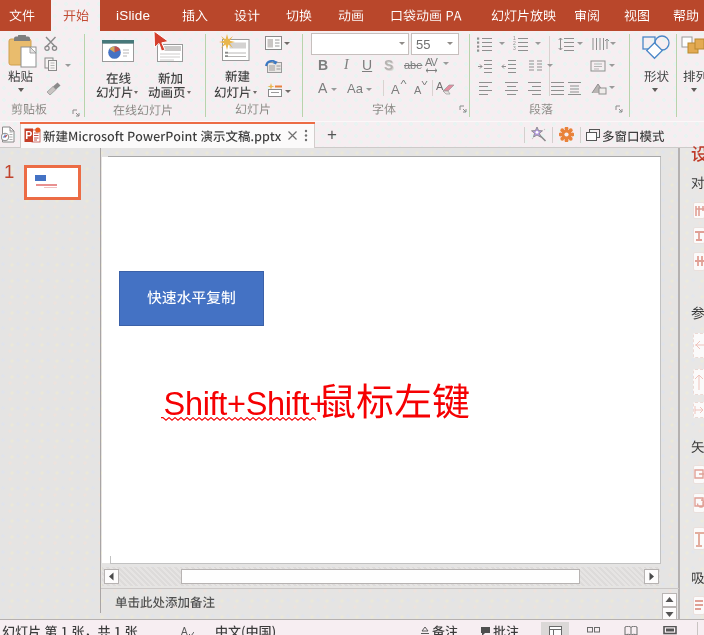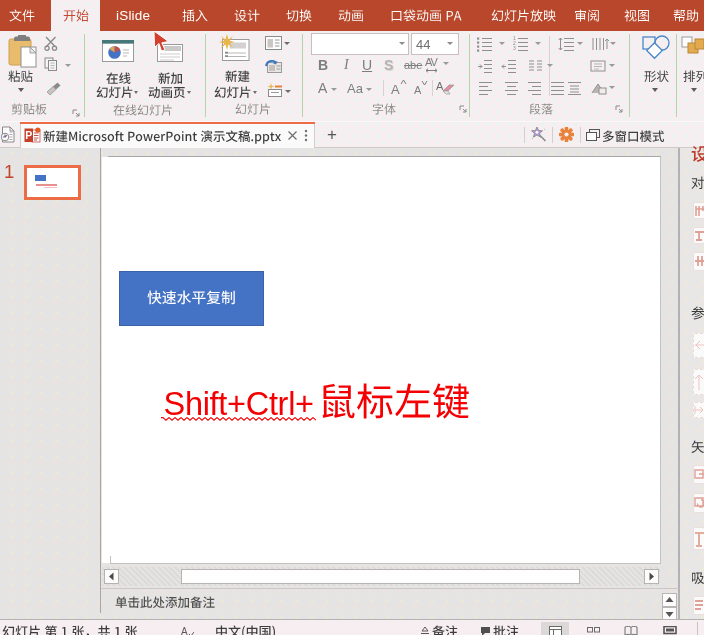--- a/index.html
+++ b/index.html
@@ -157,21 +157,21 @@
     <rect x="5.5" y="7.5" width="13" height="7" fill="#fdfdfd" stroke="#8a8a8a"></rect>
     <path d="M8 10.5h8" stroke="#9a9a9a"></path>
   </svg>
 <div style="position:absolute;left:285px;top:89.5px;width:0;height:0;border-left:3px solid transparent;border-right:3px solid transparent;border-top:3.5px solid #6f6b68"></div>
 <svg style="position:absolute;left:235px;top:103.44px;overflow:visible" width="36" height="12">
     <path d="M5.7 1.7H10.6V2.5H5.7ZM10.2 1.7H11.1Q11.1 1.7 11.1 1.8Q11.1 1.8 11.1 2Q11.1 2.1 11.1 2.1Q11 4.3 11 5.9Q10.9 7.4 10.8 8.3Q10.7 9.3 10.6 9.8Q10.5 10.4 10.3 10.6Q10.1 10.9 9.9 11Q9.7 11.1 9.3 11.1Q9 11.1 8.5 11.1Q8 11.1 7.4 11.1Q7.4 10.9 7.3 10.6Q7.3 10.4 7.1 10.2Q7.7 10.2 8.2 10.3Q8.8 10.3 9 10.3Q9.1 10.3 9.3 10.2Q9.4 10.2 9.5 10.1Q9.6 9.9 9.7 9.4Q9.9 8.9 9.9 7.9Q10 7 10.1 5.5Q10.2 4 10.2 1.9ZM4.4 7.4 5.1 7.1Q5.4 7.7 5.7 8.3Q6 9 6.2 9.6Q6.5 10.2 6.6 10.7L5.8 11Q5.7 10.6 5.4 9.9Q5.2 9.3 4.9 8.6Q4.7 8 4.4 7.4ZM0.9 6.1Q0.9 6 0.9 5.8Q0.8 5.7 0.7 5.5Q0.7 5.3 0.6 5.2Q0.8 5.1 1 4.9Q1.2 4.7 1.4 4.3Q1.5 4.2 1.7 3.8Q1.9 3.4 2.2 2.9Q2.5 2.3 2.7 1.7Q3 1.1 3.2 0.5L4.1 0.9Q3.8 1.7 3.4 2.6Q2.9 3.4 2.5 4.2Q2 4.9 1.6 5.6V5.6Q1.6 5.6 1.5 5.6Q1.4 5.7 1.2 5.8Q1.1 5.8 1 5.9Q0.9 6 0.9 6.1ZM0.9 6.1 0.9 5.4 1.4 5.1 4.4 4.9Q4.4 5.1 4.4 5.3Q4.4 5.5 4.4 5.7Q3.3 5.8 2.7 5.8Q2 5.9 1.7 5.9Q1.3 6 1.2 6Q1 6 0.9 6.1ZM1 10.6Q1 10.5 1 10.3Q0.9 10.2 0.8 10Q0.8 9.8 0.7 9.7Q0.9 9.6 1.2 9.3Q1.4 9.1 1.8 8.6Q2 8.4 2.3 7.9Q2.7 7.4 3.2 6.7Q3.6 6 4.1 5.1Q4.5 4.3 4.9 3.5L5.8 3.9Q5.2 5 4.5 6.1Q3.8 7.3 3.1 8.2Q2.4 9.2 1.7 10.1V10.1Q1.7 10.1 1.6 10.1Q1.5 10.2 1.3 10.3Q1.2 10.3 1.1 10.4Q1 10.5 1 10.6ZM1 10.6 1 9.8 1.5 9.5 5.6 8.8Q5.6 9 5.6 9.2Q5.6 9.5 5.6 9.6Q4.5 9.8 3.7 10Q2.9 10.1 2.4 10.2Q2 10.3 1.7 10.4Q1.4 10.4 1.3 10.5Q1.1 10.5 1 10.6ZM14.6 0.5H15.5V4.4Q15.5 5.3 15.4 6.3Q15.4 7.2 15.1 8.1Q14.9 9.1 14.4 9.9Q14 10.8 13.2 11.5Q13.1 11.4 13 11.3Q12.9 11.2 12.7 11Q12.6 10.9 12.5 10.9Q13.2 10.2 13.7 9.4Q14.1 8.6 14.3 7.8Q14.5 6.9 14.6 6.1Q14.6 5.2 14.6 4.4ZM13.2 2.9 13.9 3Q13.9 3.5 13.8 4.1Q13.7 4.6 13.6 5.2Q13.5 5.7 13.4 6.2L12.7 5.9Q12.8 5.5 12.9 5Q13 4.5 13.1 4Q13.2 3.4 13.2 2.9ZM16.6 2.7 17.3 3Q17.1 3.7 16.8 4.3Q16.5 5 16.2 5.5L15.7 5.2Q15.8 4.9 16 4.5Q16.2 4 16.3 3.6Q16.5 3.1 16.6 2.7ZM15.2 7.2Q15.4 7.3 15.7 7.6Q16 7.9 16.3 8.2Q16.6 8.6 16.9 8.9Q17.2 9.1 17.3 9.3L16.7 10Q16.5 9.8 16.3 9.4Q16 9.1 15.7 8.8Q15.4 8.4 15.1 8.1Q14.9 7.8 14.7 7.7ZM17.3 1.5H23.5V2.3H17.3ZM20.5 1.8H21.4V10.2Q21.4 10.7 21.3 10.9Q21.2 11.2 20.8 11.3Q20.5 11.4 19.9 11.4Q19.4 11.4 18.5 11.4Q18.5 11.3 18.4 11.1Q18.4 11 18.3 10.8Q18.2 10.6 18.1 10.5Q18.6 10.5 19 10.5Q19.4 10.5 19.7 10.5Q20 10.5 20.2 10.5Q20.3 10.5 20.4 10.4Q20.5 10.4 20.5 10.2ZM26.6 3.6H34.8V4.5H26.6ZM30.5 0.5H31.5V4H30.5ZM26.2 0.8H27.1V4.8Q27.1 5.7 27 6.6Q27 7.5 26.8 8.4Q26.6 9.2 26.2 10Q25.8 10.8 25.2 11.5Q25.1 11.4 25 11.3Q24.8 11.2 24.7 11Q24.6 10.9 24.5 10.8Q25.2 10 25.6 9Q25.9 8 26.1 6.9Q26.2 5.9 26.2 4.8ZM26.6 6.4H33V11.5H32V7.4H26.6Z" fill="#8b8884"></path>
   </svg>
 <div style="position:absolute;left:311px;top:33px;width:96px;height:20px;background:#fff;border:1px solid #c6bfbd"></div>
 <div style="position:absolute;left:399px;top:41.5px;width:0;height:0;border-left:3px solid transparent;border-right:3px solid transparent;border-top:3.5px solid #8f8b88"></div>
 <div style="position:absolute;left:411px;top:33px;width:46px;height:20px;background:#fff;border:1px solid #c6bfbd"></div>
-<div style="position:absolute;left:416px;top:38px;font-size:13px;color:#6f6f6f;font-family:&quot;Liberation Sans&quot;,sans-serif;white-space:pre;line-height:1;">44</div>
+<div style="position:absolute;left:416px;top:38px;font-size:13px;color:#6f6f6f;font-family:&quot;Liberation Sans&quot;,sans-serif;white-space:pre;line-height:1;">55</div>
 <div style="position:absolute;left:447px;top:41.5px;width:0;height:0;border-left:3px solid transparent;border-right:3px solid transparent;border-top:3.5px solid #8f8b88"></div>
 <div style="position:absolute;left:318px;top:58px;font-size:14px;color:#7d7d7d;font-family:&quot;Liberation Sans&quot;,sans-serif;white-space:pre;line-height:1;font-weight:bold">B</div>
 <div style="position:absolute;left:344px;top:58px;font-size:14px;color:#7d7d7d;font-family:&quot;Liberation Sans&quot;,sans-serif;white-space:pre;line-height:1;font-style:italic;font-family:&quot;Liberation Serif&quot;,serif">I</div>
 <div style="position:absolute;left:362px;top:58px;font-size:14px;color:#7d7d7d;font-family:&quot;Liberation Sans&quot;,sans-serif;white-space:pre;line-height:1;text-decoration:underline">U</div>
 <div style="position:absolute;left:384px;top:58px;font-size:14px;color:#b5b2b0;font-family:&quot;Liberation Sans&quot;,sans-serif;white-space:pre;line-height:1;font-weight:bold;text-shadow:1px 1px 0 #d8d4d2">S</div>
 <div style="position:absolute;left:404px;top:60px;font-size:11px;color:#7d7d7d;font-family:&quot;Liberation Sans&quot;,sans-serif;white-space:pre;line-height:1;text-decoration:line-through">abe</div>
 <div style="position:absolute;left:425px;top:57px;font-size:11px;color:#7d7d7d;font-family:&quot;Liberation Sans&quot;,sans-serif;white-space:pre;line-height:1;letter-spacing:-1px">AV</div>
 <svg style="position:absolute;left:425px;top:68px" width="14" height="5" viewBox="0 0 14 5">
     <path d="M1 2.5h11M1 2.5l2-1.8M1 2.5l2 1.8M12 2.5l-2-1.8M12 2.5l-2 1.8" stroke="#7d7d7d" fill="none"></path>
   </svg>
@@ -383,21 +383,21 @@
   </svg>
 <div style="position:absolute;left:4px;top:163px;font-size:18.5px;color:#c0432c;font-family:&quot;Liberation Sans&quot;,sans-serif;white-space:pre;line-height:1;">1</div>
 <div style="position:absolute;left:24px;top:165px;width:57px;height:35px;background:#fff;border:3px solid #ec6c45;box-sizing:border-box"></div>
 <div style="position:absolute;left:35px;top:175px;width:11px;height:6px;background:#4472c4"></div>
 <div style="position:absolute;left:36px;top:184px;width:21px;height:1.5px;background:#e89090"></div>
 <div style="position:absolute;left:44px;top:186.5px;width:13px;height:1px;background:#f2c0c0"></div>
 <div style="position:absolute;left:119px;top:271px;width:145px;height:55px;background:#4472c4;border:1.5px solid #3b61a8;box-sizing:border-box"></div>
 <svg style="position:absolute;left:147px;top:289.976px;overflow:visible" width="89" height="15">
     <path d="M2.4 0.5H3.8V14.2H2.4ZM1.1 3.4 2.1 3.6Q2.1 4.2 2 4.9Q1.9 5.6 1.7 6.4Q1.6 7.1 1.4 7.6L0.4 7.3Q0.6 6.8 0.7 6.1Q0.9 5.4 1 4.7Q1.1 4 1.1 3.4ZM3.6 3.3 4.6 2.9Q4.8 3.4 5 3.9Q5.3 4.4 5.4 4.9Q5.6 5.3 5.7 5.7L4.7 6.2Q4.6 5.8 4.5 5.3Q4.3 4.8 4.1 4.3Q3.9 3.8 3.6 3.3ZM5.7 2.9H13.1V8H11.8V4.1H5.7ZM4.9 7.3H14.3V8.6H4.9ZM10 7.5Q10.4 8.8 11 9.9Q11.6 11 12.4 11.8Q13.3 12.6 14.5 13.1Q14.3 13.2 14.1 13.4Q13.9 13.6 13.8 13.9Q13.6 14.1 13.5 14.3Q12.3 13.7 11.4 12.8Q10.5 11.8 9.8 10.6Q9.2 9.3 8.8 7.8ZM8.5 0.5H9.8V5.6Q9.8 6.5 9.7 7.4Q9.7 8.3 9.4 9.3Q9.2 10.2 8.7 11.1Q8.2 12 7.4 12.8Q6.6 13.7 5.3 14.3Q5.3 14.2 5.1 14Q4.9 13.8 4.7 13.6Q4.5 13.4 4.4 13.3Q5.6 12.7 6.3 12Q7.1 11.3 7.5 10.5Q8 9.7 8.2 8.8Q8.4 8 8.4 7.2Q8.5 6.3 8.5 5.6ZM18.8 5.8V11.9H17.5V7.1H15.5V5.8ZM15.7 1.8 16.7 1.1Q17.1 1.5 17.6 1.9Q18 2.3 18.4 2.8Q18.8 3.2 19.1 3.6L18 4.4Q17.8 4 17.4 3.6Q17 3.1 16.5 2.7Q16.1 2.2 15.7 1.8ZM18.2 11.3Q18.6 11.3 19 11.6Q19.3 11.8 19.9 12.2Q20.7 12.5 21.6 12.7Q22.6 12.8 23.8 12.8Q24.6 12.8 25.6 12.7Q26.5 12.7 27.5 12.6Q28.4 12.6 29.1 12.5Q29 12.7 28.9 12.9Q28.9 13.1 28.8 13.4Q28.7 13.6 28.7 13.8Q28.3 13.8 27.7 13.9Q27.1 13.9 26.4 13.9Q25.7 13.9 25 14Q24.3 14 23.8 14Q22.5 14 21.5 13.8Q20.5 13.7 19.7 13.2Q19.2 13 18.8 12.7Q18.5 12.5 18.2 12.5Q18 12.5 17.6 12.7Q17.3 12.9 16.9 13.3Q16.5 13.7 16.2 14.2L15.3 13Q16.1 12.3 16.9 11.8Q17.6 11.3 18.2 11.3ZM21.3 5.3V6.9H26.9V5.3ZM20.1 4.2H28.2V8H20.1ZM19.5 2H28.8V3.1H19.5ZM23.4 0.6H24.7V12.2H23.4ZM23.1 7.6 24.1 8Q23.6 8.8 23 9.5Q22.4 10.2 21.6 10.8Q20.9 11.4 20.1 11.8Q20 11.7 19.9 11.5Q19.7 11.3 19.6 11.1Q19.4 10.9 19.3 10.8Q20 10.5 20.7 10Q21.4 9.5 22.1 8.9Q22.7 8.3 23.1 7.6ZM23.7 8.4 24.5 7.6Q25.2 8 26 8.6Q26.8 9.1 27.5 9.7Q28.2 10.2 28.6 10.7L27.8 11.6Q27.4 11.1 26.7 10.6Q26 10 25.2 9.4Q24.5 8.8 23.7 8.4ZM30.6 4.3H34.7V5.6H30.6ZM36.3 0.6H37.8V12.5Q37.8 13.1 37.6 13.5Q37.5 13.8 37.1 14Q36.7 14.2 36.1 14.2Q35.5 14.3 34.6 14.3Q34.6 14.1 34.5 13.8Q34.4 13.5 34.3 13.3Q34.2 13 34.1 12.8Q34.8 12.8 35.3 12.8Q35.8 12.8 36 12.8Q36.2 12.8 36.2 12.7Q36.3 12.7 36.3 12.5ZM34.3 4.3H34.5L34.8 4.2L35.7 4.6Q35.3 6.5 34.6 8.1Q34 9.7 33.1 10.9Q32.2 12.1 31.2 12.9Q31.1 12.7 30.9 12.5Q30.7 12.3 30.5 12.1Q30.3 11.9 30.1 11.8Q31.1 11.1 31.9 10.1Q32.8 9 33.4 7.6Q34 6.2 34.3 4.6ZM37.7 3.9Q38.1 5.1 38.7 6.3Q39.4 7.4 40.2 8.4Q41 9.4 42 10.2Q43 11 44.1 11.5Q43.9 11.7 43.7 11.9Q43.5 12.1 43.4 12.3Q43.2 12.6 43.1 12.8Q41.9 12.2 41 11.3Q40 10.4 39.2 9.3Q38.4 8.1 37.7 6.8Q37.1 5.6 36.6 4.2ZM41.6 3.3 42.8 4.1Q42.3 4.7 41.7 5.4Q41 6 40.4 6.6Q39.8 7.2 39.3 7.6L38.3 6.9Q38.8 6.4 39.5 5.8Q40.1 5.2 40.6 4.5Q41.2 3.8 41.6 3.3ZM45.9 1.5H57.6V2.8H45.9ZM45.1 7.8H58.5V9.1H45.1ZM46.9 3.8 48.1 3.5Q48.4 4 48.7 4.6Q48.9 5.2 49.2 5.7Q49.4 6.3 49.5 6.7L48.2 7.1Q48.1 6.7 47.9 6.1Q47.7 5.6 47.4 5Q47.2 4.4 46.9 3.8ZM55.4 3.4 56.9 3.8Q56.6 4.4 56.3 5Q56 5.6 55.7 6.2Q55.4 6.7 55.1 7.2L53.9 6.8Q54.2 6.3 54.5 5.7Q54.8 5.2 55 4.5Q55.3 3.9 55.4 3.4ZM51.1 2H52.5V14.2H51.1ZM63.6 6.6V7.4H70.2V6.6ZM63.6 4.8V5.7H70.2V4.8ZM62.3 3.9H71.6V8.4H62.3ZM63 0.5 64.3 0.9Q63.9 1.7 63.3 2.5Q62.7 3.3 62.1 4Q61.4 4.7 60.7 5.2Q60.6 5.1 60.5 4.9Q60.3 4.7 60.2 4.5Q60 4.3 59.9 4.2Q60.8 3.5 61.7 2.6Q62.5 1.6 63 0.5ZM63 1.9H72.7V3H62.4ZM64.2 8 65.3 8.4Q64.9 9.1 64.2 9.7Q63.6 10.4 62.9 10.9Q62.2 11.5 61.5 11.9Q61.4 11.8 61.2 11.6Q61 11.5 60.8 11.3Q60.7 11.1 60.5 11Q61.6 10.5 62.6 9.7Q63.6 8.9 64.2 8ZM63.7 9.2H70.5V10.2H62.8ZM70.1 9.2H70.4L70.6 9.1L71.5 9.7Q70.7 10.8 69.5 11.6Q68.2 12.4 66.7 12.9Q65.2 13.4 63.5 13.8Q61.8 14.1 60.2 14.3Q60.1 14 60 13.7Q59.8 13.3 59.6 13.1Q61.3 13 62.9 12.7Q64.5 12.4 65.9 12Q67.3 11.5 68.4 10.9Q69.5 10.2 70.1 9.4ZM63.7 9.8Q64.4 10.6 65.4 11.1Q66.4 11.7 67.7 12Q68.9 12.4 70.4 12.7Q71.9 12.9 73.5 13Q73.3 13.2 73.1 13.5Q72.9 13.9 72.8 14.1Q71.1 14 69.7 13.7Q68.2 13.4 66.9 13Q65.6 12.5 64.6 11.8Q63.5 11.1 62.8 10.2ZM83.8 1.9H85.1V10.1H83.8ZM86.5 0.7H87.8V12.5Q87.8 13.1 87.6 13.5Q87.5 13.8 87.1 14Q86.8 14.1 86.1 14.2Q85.5 14.2 84.7 14.2Q84.6 13.9 84.5 13.5Q84.4 13.1 84.3 12.8Q84.9 12.8 85.4 12.8Q86 12.9 86.2 12.8Q86.3 12.8 86.4 12.8Q86.5 12.7 86.5 12.5ZM78.2 0.6H79.4V14.2H78.2ZM81.2 7.8H82.4V11.8Q82.4 12.2 82.4 12.5Q82.3 12.7 82 12.9Q81.7 13 81.3 13.1Q80.8 13.1 80.2 13.1Q80.2 12.8 80.1 12.5Q80 12.2 79.9 12Q80.3 12 80.6 12Q80.9 12 81 12Q81.2 12 81.2 11.8ZM75.3 7.8H81.7V9H76.5V13.1H75.3ZM74.6 5.2H82.9V6.5H74.6ZM76.1 2.6H82.3V3.8H75.8ZM76 0.9 77.2 1.1Q76.9 2.3 76.5 3.4Q76.1 4.5 75.7 5.3Q75.6 5.2 75.3 5.1Q75.1 5 74.9 4.9Q74.7 4.8 74.5 4.8Q75 4 75.4 3Q75.7 1.9 76 0.9Z" fill="#ffffff"></path>
   </svg>
-<div style="position:absolute;left:163.5px;top:387.5px;font-size:32.5px;color:#f50002;font-family:&quot;Liberation Sans&quot;,sans-serif;white-space:pre;line-height:1;letter-spacing:-.3px">Shift+Ctrl+</div>
+<div style="position:absolute;left:163.5px;top:387.5px;font-size:32.5px;color:#f50002;font-family:&quot;Liberation Sans&quot;,sans-serif;white-space:pre;line-height:1;letter-spacing:-.3px">Shift+Shift+</div>
 <svg style="position:absolute;left:318px;top:382.06px;overflow:visible" width="152" height="38">
     <path d="M15.8 1.7 17.2 3.9Q15.7 4.3 13.8 4.7Q11.9 5.1 10 5.4Q8 5.7 6.2 5.9Q6.1 5.4 5.9 4.8Q5.7 4.2 5.5 3.8Q7.2 3.5 9.1 3.2Q11 2.9 12.8 2.5Q14.5 2.1 15.8 1.7ZM5.5 3.8 8.3 4.4V15.8H5.5ZM5.5 14.6H30V5.7H20.6V3.4H32.8V16.9H5.5ZM6.7 8.8H17V11H6.7ZM21.2 8.9H31.2V11.2H21.2ZM28.2 18H30.9Q30.9 23.4 31.2 26.9Q31.5 30.3 32.2 31.9Q32.8 33.6 33.6 33.6Q34.1 33.6 34.3 32.9Q34.5 32.2 34.6 30.3Q35 30.6 35.6 30.9Q36.1 31.3 36.6 31.4Q36.5 33.4 36.1 34.4Q35.7 35.5 35.1 35.9Q34.4 36.3 33.4 36.3Q31.5 36.3 30.3 34.2Q29.2 32.1 28.7 28.1Q28.3 24 28.2 18ZM10.2 20.9 11.7 19.4Q12.8 20 14 20.8Q15.3 21.6 16.1 22.2L14.5 24Q13.8 23.3 12.6 22.5Q11.3 21.6 10.2 20.9ZM9.9 26.8 11.3 25.2Q12.5 25.8 13.7 26.7Q15 27.5 15.8 28.1L14.3 29.9Q13.5 29.3 12.3 28.4Q11 27.5 9.9 26.8ZM21.2 20.9 22.7 19.4Q23.8 20 25.1 20.9Q26.4 21.7 27.2 22.3L25.7 24.1Q25 23.5 23.7 22.5Q22.4 21.6 21.2 20.9ZM21 26.8 22.5 25.3Q23.7 26 25.1 26.9Q26.5 27.8 27.3 28.4L25.8 30.2Q25 29.5 23.6 28.5Q22.2 27.6 21 26.8ZM5.6 36.1Q5.5 35.8 5.3 35.3Q5.1 34.9 4.9 34.4Q4.7 34 4.4 33.7Q4.9 33.4 5.4 32.9Q5.9 32.3 5.9 31.2V18.2H8.6V33.5Q8.6 33.5 8.1 33.8Q7.7 34 7.1 34.4Q6.5 34.8 6 35.3Q5.6 35.7 5.6 36.1ZM5.6 36.1 5.5 33.9 6.9 32.9 15.1 31.3Q15 31.9 15.1 32.5Q15.1 33.2 15.1 33.7Q12.2 34.3 10.5 34.7Q8.7 35.1 7.7 35.3Q6.7 35.6 6.3 35.8Q5.8 35.9 5.6 36.1ZM17 35.9Q16.9 35.6 16.7 35.2Q16.5 34.7 16.3 34.3Q16.1 33.9 15.9 33.6Q16.3 33.4 16.8 32.9Q17.2 32.5 17.2 31.4V18.2H19.8V33.6Q19.8 33.6 19.4 33.8Q19 34.1 18.4 34.4Q17.8 34.8 17.4 35.2Q17 35.6 17 35.9ZM17 35.9 16.9 33.8 18.3 32.8 27.3 31Q27.3 31.5 27.3 32.2Q27.3 32.9 27.3 33.3Q24.2 34 22.3 34.4Q20.3 34.9 19.3 35.2Q18.2 35.4 17.8 35.6Q17.3 35.8 17 35.9ZM55.7 4.4H72.3V7.1H55.7ZM54 13.5H74.3V16.2H54ZM62.2 14.8H65V32.8Q65 34 64.8 34.7Q64.5 35.4 63.6 35.8Q62.8 36.2 61.4 36.2Q60.1 36.3 58.1 36.3Q58 35.7 57.8 34.9Q57.5 34 57.2 33.4Q58.7 33.4 59.9 33.4Q61.1 33.4 61.5 33.4Q61.9 33.4 62 33.3Q62.2 33.1 62.2 32.8ZM67.6 21.1 70.1 20.3Q71 22.2 71.8 24.3Q72.7 26.4 73.4 28.4Q74.1 30.4 74.4 31.9L71.8 32.8Q71.5 31.3 70.8 29.3Q70.2 27.3 69.4 25.1Q68.5 23 67.6 21.1ZM56.7 20.4 59.3 21Q58.7 23.2 57.9 25.4Q57.1 27.5 56.1 29.4Q55.2 31.3 54.1 32.8Q53.9 32.6 53.5 32.3Q53.1 32 52.6 31.7Q52.2 31.4 51.8 31.3Q53.4 29.2 54.7 26.3Q55.9 23.5 56.7 20.4ZM39.9 9.6H53.5V12.3H39.9ZM45.7 1.5H48.5V36.4H45.7ZM45.3 11.2 47.3 11.8Q46.8 13.9 46.1 16.1Q45.4 18.4 44.5 20.6Q43.6 22.8 42.6 24.7Q41.6 26.6 40.5 27.9Q40.3 27.6 40.1 27.1Q39.8 26.6 39.5 26.1Q39.2 25.6 38.9 25.3Q40.2 23.7 41.5 21.4Q42.7 19 43.7 16.3Q44.8 13.6 45.3 11.2ZM48.3 13Q48.7 13.4 49.4 14.3Q50.2 15.3 51 16.4Q51.9 17.5 52.6 18.4Q53.4 19.3 53.7 19.7L52 22Q51.6 21.3 50.9 20.3Q50.3 19.2 49.5 18Q48.7 16.8 48 15.9Q47.3 14.9 46.9 14.3ZM78.6 8.4H111.4V11.1H78.6ZM88.8 18.4H110.4V21.2H88.8ZM84.8 32.6H112V35.4H84.8ZM97.3 19.7H100.2V34.2H97.3ZM90 1.5 93 1.9Q92.3 6.3 91.1 10.8Q90 15.3 88.4 19.6Q86.8 23.8 84.5 27.5Q82.2 31.2 79 34.2Q78.8 33.9 78.4 33.4Q78.1 33 77.7 32.6Q77.4 32.2 77.1 31.9Q80 29.3 82.2 25.7Q84.4 22.2 85.9 18.2Q87.4 14.1 88.4 9.9Q89.4 5.6 90 1.5ZM119.9 1.4 122.4 2.1Q121.8 4.2 120.9 6.4Q120 8.5 119 10.4Q117.9 12.2 116.6 13.7Q116.5 13.4 116.2 13Q115.9 12.6 115.6 12.1Q115.3 11.7 115 11.4Q116.6 9.5 117.9 6.9Q119.2 4.3 119.9 1.4ZM119.2 5.8H126.7V8.4H118.7ZM119.9 36 119.5 33.6 120.2 32.4 126.4 28.3Q126.6 28.8 126.8 29.5Q127.1 30.1 127.3 30.5Q125.1 32 123.7 33Q122.3 34 121.6 34.5Q120.8 35.1 120.5 35.4Q120.1 35.7 119.9 36ZM117.4 12.6H126.5V15.1H117.4ZM115.9 20.3H126.9V22.9H115.9ZM119.9 36Q119.8 35.7 119.5 35.3Q119.2 34.9 118.9 34.5Q118.6 34.1 118.4 33.9Q118.9 33.5 119.6 32.6Q120.3 31.6 120.3 30.3V13.8H122.7V32.6Q122.7 32.6 122.3 33Q121.8 33.4 121.3 33.9Q120.8 34.5 120.4 35Q119.9 35.6 119.9 36ZM140.5 1.6H142.7V32.2H140.5ZM135 9.6H150.7V11.9H135ZM134.9 25.3H149.8V27.5H134.9ZM135.9 20H148.9V22.2H135.9ZM127.4 3.7H133.3V6.4H127.4ZM132.7 14.9H133.1L133.6 14.8L135 15Q134.6 20.9 133.5 25.1Q132.5 29.3 130.7 32.1Q129 34.9 126.4 36.7Q126.2 36.2 125.8 35.6Q125.3 35 125 34.7Q127.2 33.2 128.8 30.6Q130.4 28.1 131.4 24.2Q132.4 20.4 132.7 15.4ZM129.6 20.8Q130.5 24.8 132.1 27.4Q133.7 29.9 135.7 31.2Q137.7 32.6 140.1 33Q142.4 33.5 145 33.5Q145.3 33.5 146.1 33.5Q146.8 33.5 147.7 33.5Q148.6 33.5 149.4 33.5Q150.2 33.5 150.7 33.5Q150.4 34 150.2 34.7Q149.9 35.4 149.8 35.9H148.7H144.8Q141.9 35.9 139.3 35.4Q136.7 34.8 134.5 33.3Q132.2 31.8 130.5 28.9Q128.7 26.1 127.6 21.5ZM136 4.5H148.4V17H136V14.9H146.2V6.6H136ZM128.9 14.9H133.3V17.3H128.2ZM128 17.9Q127.9 17.7 127.6 17.3Q127.4 17 127.2 16.6Q127 16.2 126.8 16Q127.3 15.8 127.8 15.2Q128.4 14.5 128.9 13.6Q129.2 13 129.9 11.5Q130.6 10 131.4 8Q132.2 6 132.7 4V3.8L133.7 3.4L135.2 4.4Q134.1 7.8 132.7 11Q131.2 14.2 129.8 16.5V16.6Q129.8 16.6 129.5 16.7Q129.3 16.9 128.9 17.1Q128.5 17.3 128.2 17.5Q128 17.8 128 17.9Z" fill="#f50002"></path>
   </svg>
 <svg style="position:absolute;left:161px;top:416.5px" width="158" height="7" viewBox="0 0 158 7">
     <path d="M0 0.6 L2 0.6L5 3.2L8 0.6L11 3.2L14 0.6L17 3.2L20 0.6L23 3.2L26 0.6L29 3.2L32 0.6L35 3.2L38 0.6L41 3.2L44 0.6L47 3.2L50 0.6L53 3.2L56 0.6L59 3.2L62 0.6L65 3.2L68 0.6L71 3.2L74 0.6L77 3.2L80 0.6L83 3.2L86 0.6L89 3.2L92 0.6L95 3.2L98 0.6L101 3.2L104 0.6L107 3.2L110 0.6L113 3.2L116 0.6L119 3.2L122 0.6L125 3.2L128 0.6L131 3.2L134 0.6L137 3.2L140 0.6L143 3.2L146 0.6L149 3.2L152 0.6L155 3.2" fill="none" stroke="#f50002" stroke-width="1.1"></path>
   </svg>
 <div style="position:absolute;left:102px;top:567px;width:558px;height:19px;background:repeating-linear-gradient(45deg,#dddbda 0 2px,#e6e4e3 2px 4px)"></div>
 <div style="position:absolute;left:104px;top:569px;width:15px;height:15px;background:#fdfcfc;border:1px solid #b7b3b2;box-sizing:border-box"></div>
 <svg style="position:absolute;left:104px;top:569px" width="15" height="15" viewBox="0 0 15 15">
     <path d="M9.5 3.5 L5 7.5 L9.5 11.5 Z" fill="#4a4a4a"></path>

